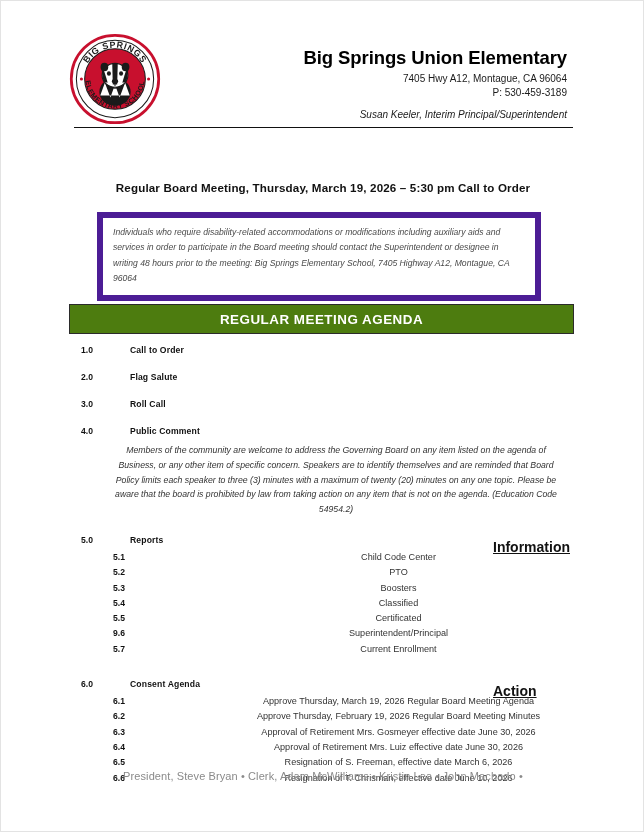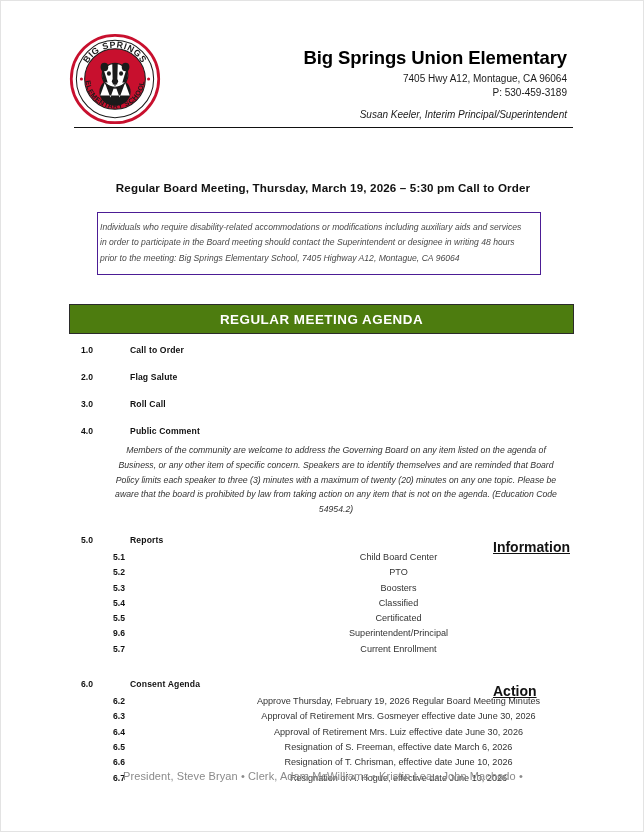--- a/index.html
+++ b/index.html
@@ -101,22 +101,22 @@
   }
 
   
   .notice-box {
     position: absolute;
     left: 96px;
     top: 211px;
     width: 444px;
     min-height: 58px;
     box-sizing: border-box;
-    border: 1px solid #4c1d95;
-    padding: 7px 10px 8px 2px;
+    border: 6px solid #4c1d95;
+    padding: 7px 10px 8px 10px;
   }
   .notice-text {
     font-size: 8.6px;
     font-style: italic;
     line-height: 15.4px;
     color: #4a4a4a;
     margin: 0;
     text-align: left;
   }
 
@@ -341,21 +341,21 @@
       <div class="gap-md"></div>
       <div class="agenda-item">
         <div class="item-row">
           <span class="item-num">5.0</span>
           <span class="item-title">Reports</span>
           <span class="item-action">Information</span>
         </div>
         <div class="sublist">
           <div class="subitem">
             <span class="subitem-num">5.1</span>
-            <span class="subitem-label">Child Board Center</span>
+            <span class="subitem-label">Child Code Center</span>
           </div>
           <div class="subitem">
             <span class="subitem-num">5.2</span>
             <span class="subitem-label">PTO</span>
           </div>
           <div class="subitem">
             <span class="subitem-num">5.3</span>
             <span class="subitem-label">Boosters</span>
           </div>
           <div class="subitem">
@@ -378,42 +378,42 @@
       </div>
       <div class="gap-lg"></div>
       <div class="agenda-item">
         <div class="item-row">
           <span class="item-num">6.0</span>
           <span class="item-title">Consent Agenda</span>
           <span class="item-action">Action</span>
         </div>
         <div class="sublist">
           <div class="subitem">
+            <span class="subitem-num">6.1</span>
+            <span class="subitem-label">Approve  Thursday, March 19, 2026  Regular Board Meeting Agenda</span>
+          </div>
+          <div class="subitem">
             <span class="subitem-num">6.2</span>
             <span class="subitem-label">Approve  Thursday, February 19, 2026  Regular Board Meeting Minutes</span>
           </div>
           <div class="subitem">
             <span class="subitem-num">6.3</span>
             <span class="subitem-label">Approval of Retirement Mrs. Gosmeyer effective date June 30, 2026</span>
           </div>
           <div class="subitem">
             <span class="subitem-num">6.4</span>
             <span class="subitem-label">Approval of Retirement Mrs. Luiz effective date June 30, 2026</span>
           </div>
           <div class="subitem">
             <span class="subitem-num">6.5</span>
             <span class="subitem-label">Resignation of S. Freeman, effective date March 6, 2026</span>
           </div>
           <div class="subitem">
             <span class="subitem-num">6.6</span>
             <span class="subitem-label">Resignation of T. Chrisman, effective date June 10, 2026</span>
-          </div>
-          <div class="subitem">
-            <span class="subitem-num">6.7</span>
-            <span class="subitem-label">Resignation of A. Hogue, effective date June 10, 2026</span>
           </div>
         </div>
       </div>
     </div>
 
   <div class="footer">
     <div class="footer-names">President, Steve Bryan • Clerk, Adam McWilliams • Kristin Lea • John Machado •</div>
   </div>
 
 </div>

